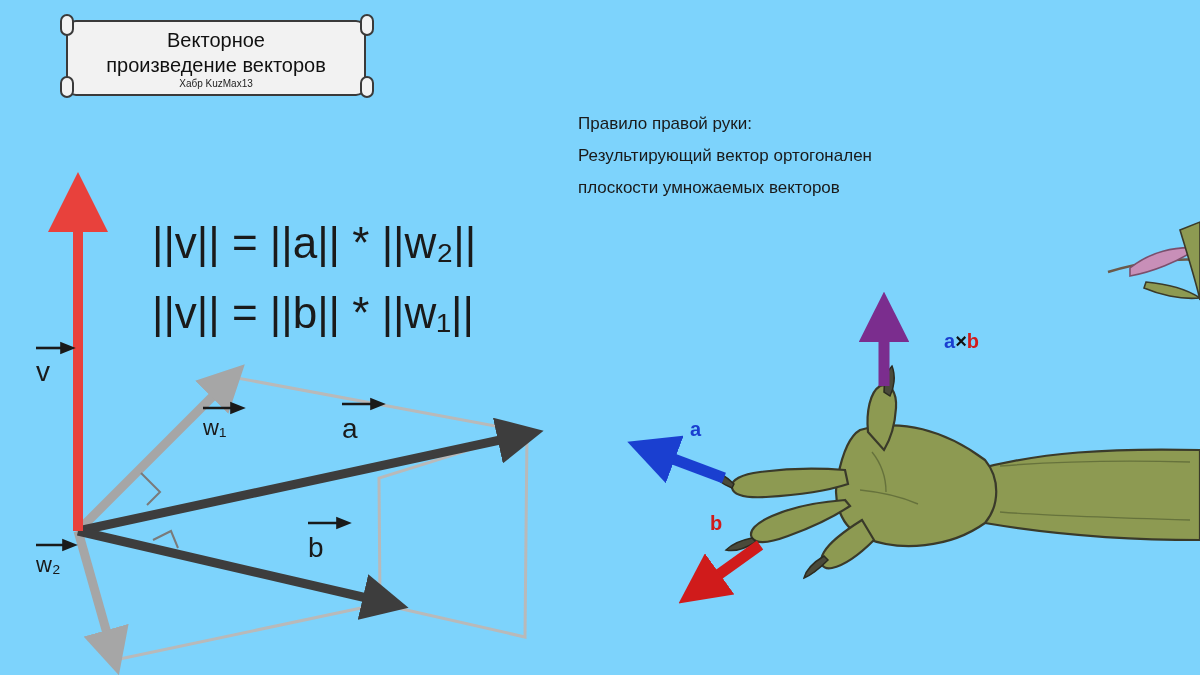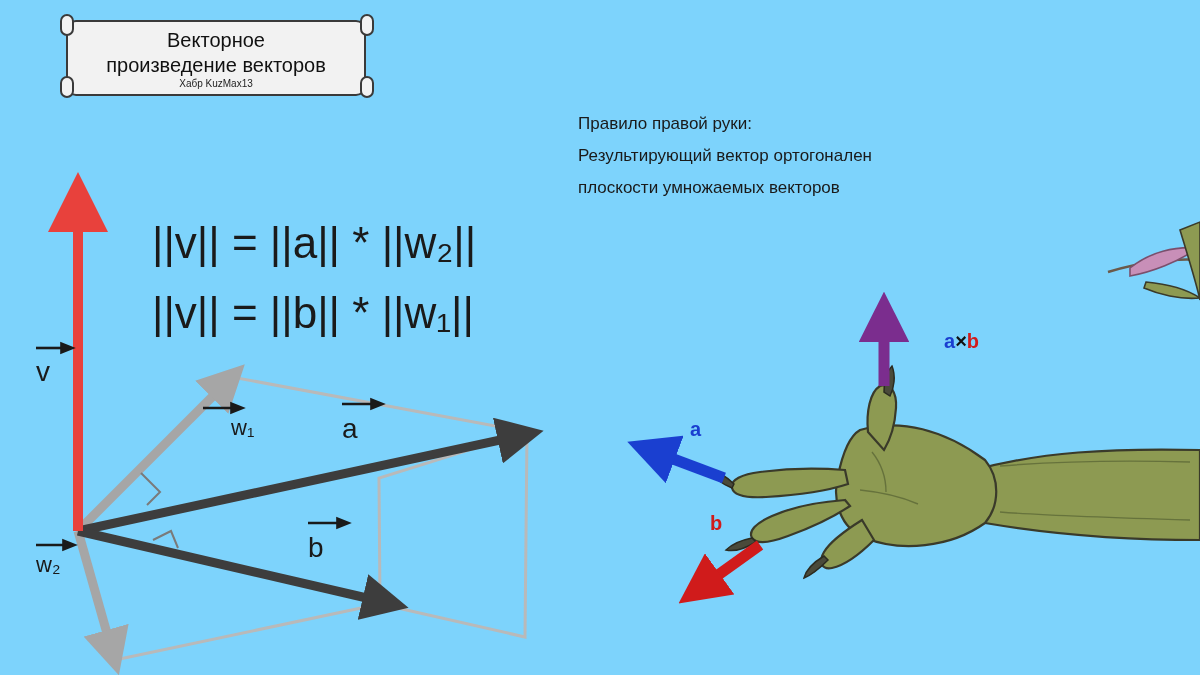--- a/index.html
+++ b/index.html
@@ -107,21 +107,21 @@
   
   .lbl {
     position: absolute;
     font-size: 28px;
     color: #1a1a1a;
     white-space: nowrap;
   }
   .lbl-small { font-size: 22px; }
 
   .lbl-v  { left: 36px;  top: 356px; }
-  .lbl-w1 { left: 203px; top: 415px; margin-left: 28px; }
+  .lbl-w1 { left: 203px; top: 415px; }
   .lbl-w2 { left: 36px;  top: 552px; }
   .lbl-a  { left: 342px; top: 413px; }
   .lbl-b  { left: 308px; top: 532px; }
 
   
   .right-text {
     position: absolute;
     left: 578px;
     top: 108px;
     width: 560px;

